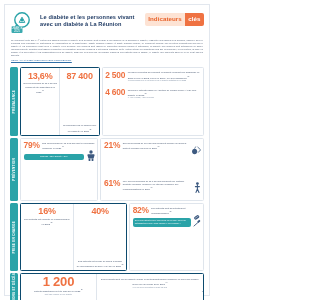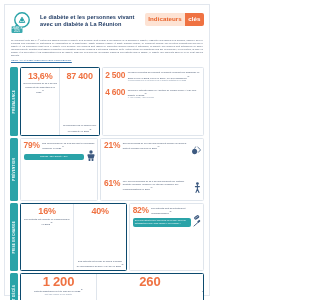--- a/index.html
+++ b/index.html
@@ -320,21 +320,20 @@
           <div class="grp" style="flex:1 1 0;">
             <div class="cell">
               <div class="num sm">1 200</div>
               <div class="cap">
                 <span>Patients diabétiques ont été dialysés en 2023</span>
                 <span class="sup">[2]</span>
                 <span class="tiny">dont 150 à cause de leur diabète</span>
               </div>
             </div>
             <div class="cell" style="flex:1.45 1 0;">
-              <div class="num sm">260</div>
               <div class="cap">
                 <span>Décès directement liés au diabète (cause ou déterminant/cause principale) en moyenne chaque année sur la période 2019-2021</span>
                 <span class="sup">[4]</span>
                 <span class="tiny">14% du décès prématurés (avant 65 ans)</span>
               </div>
             </div>
           </div>
         </div>
       </div>
 

